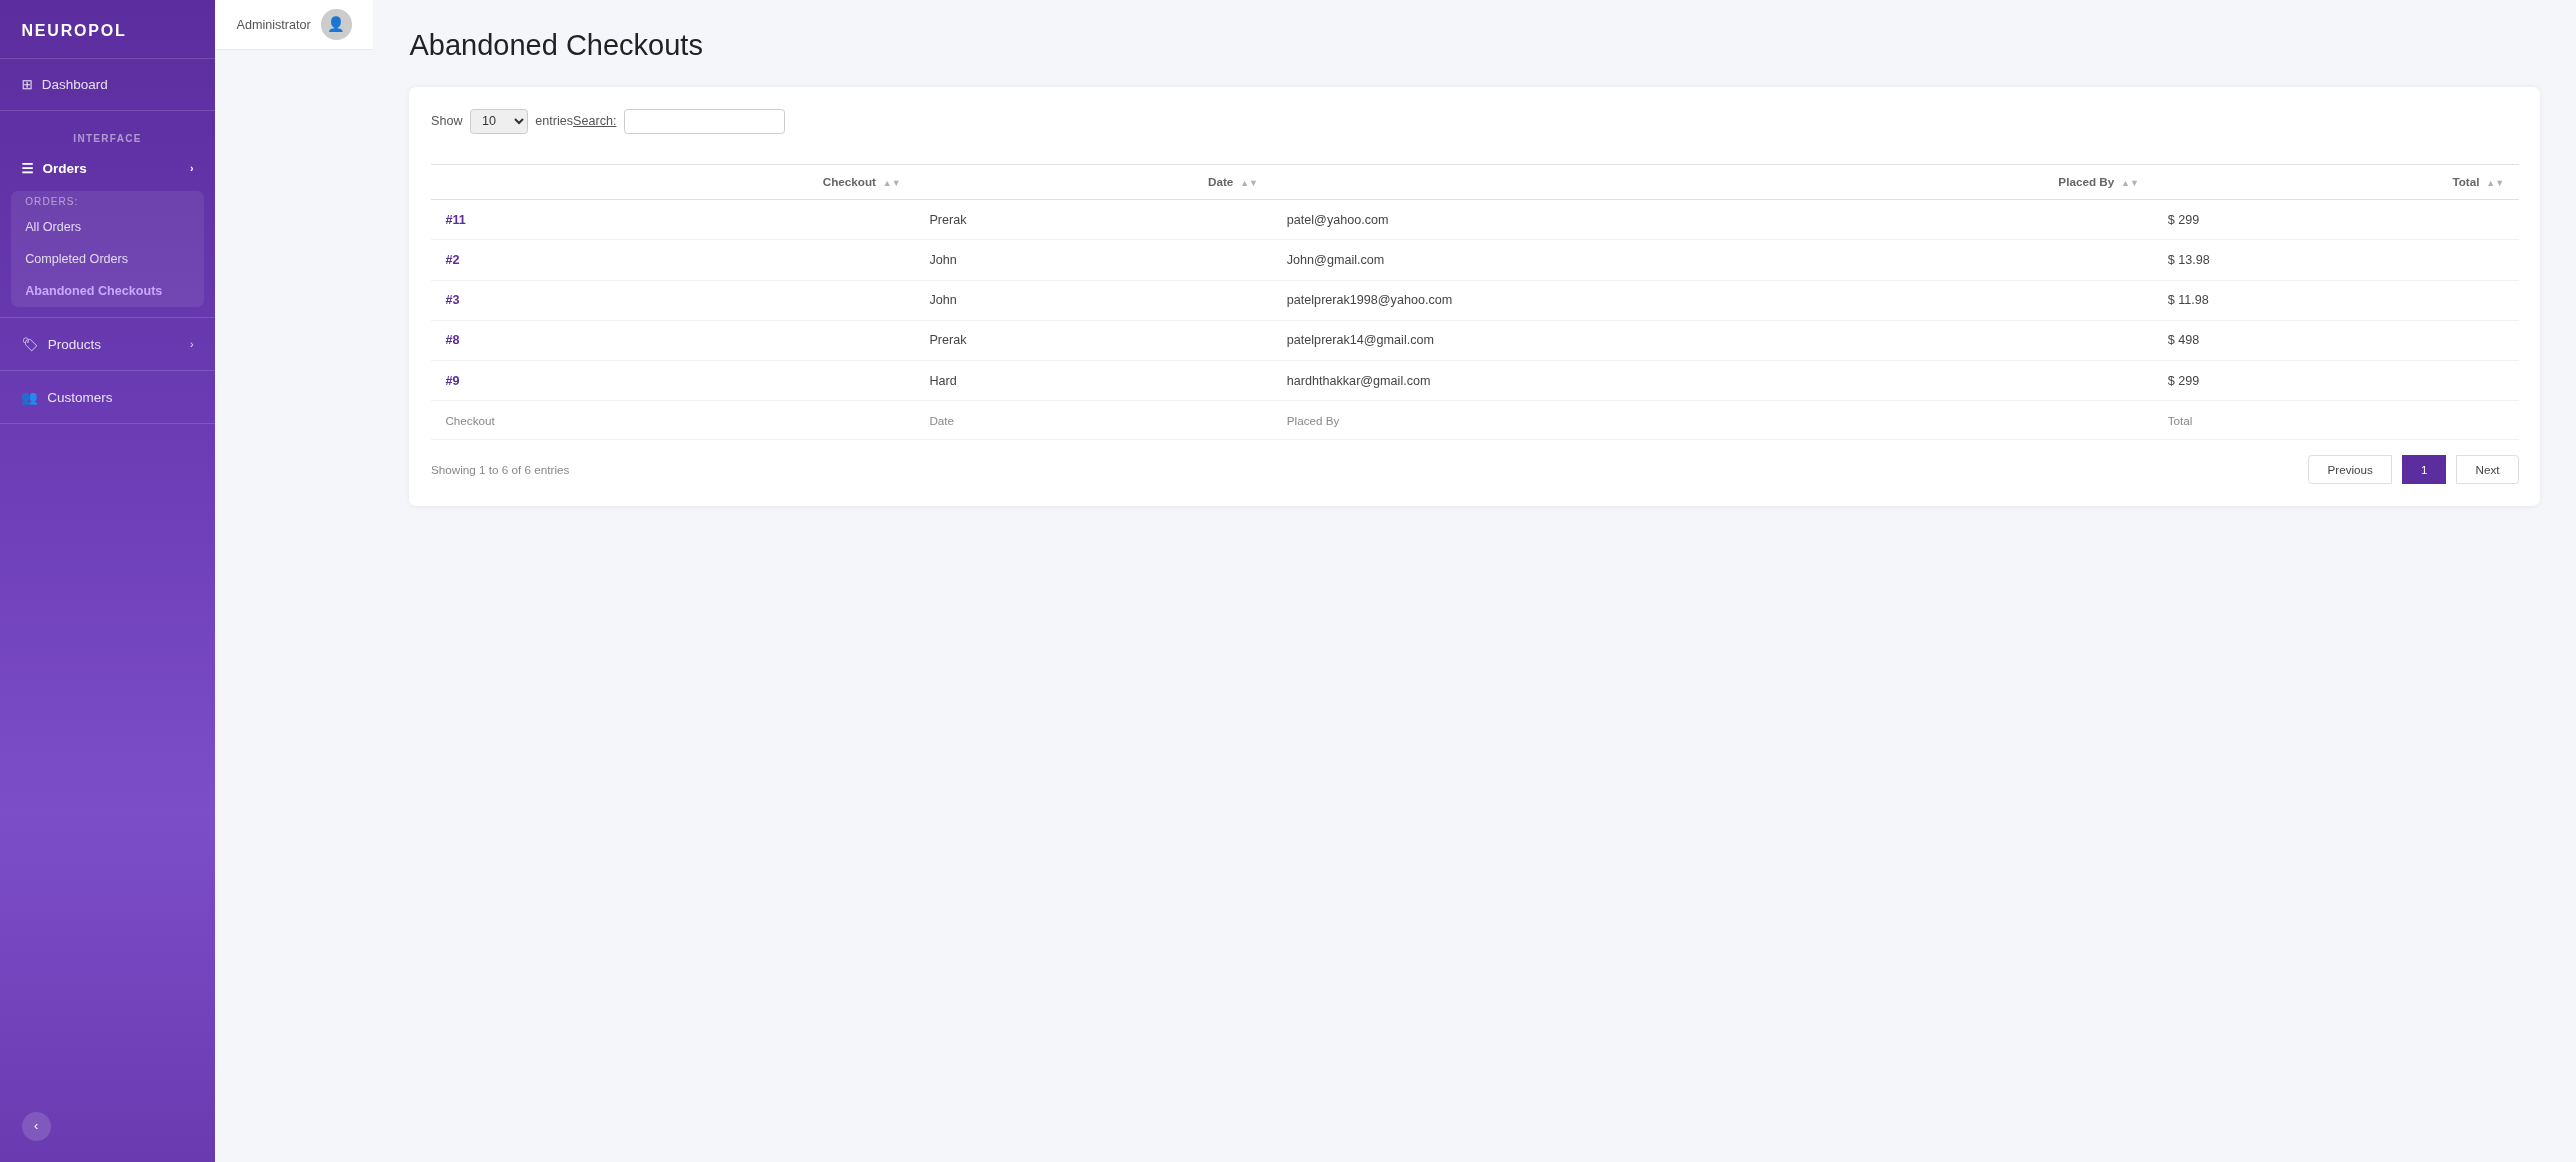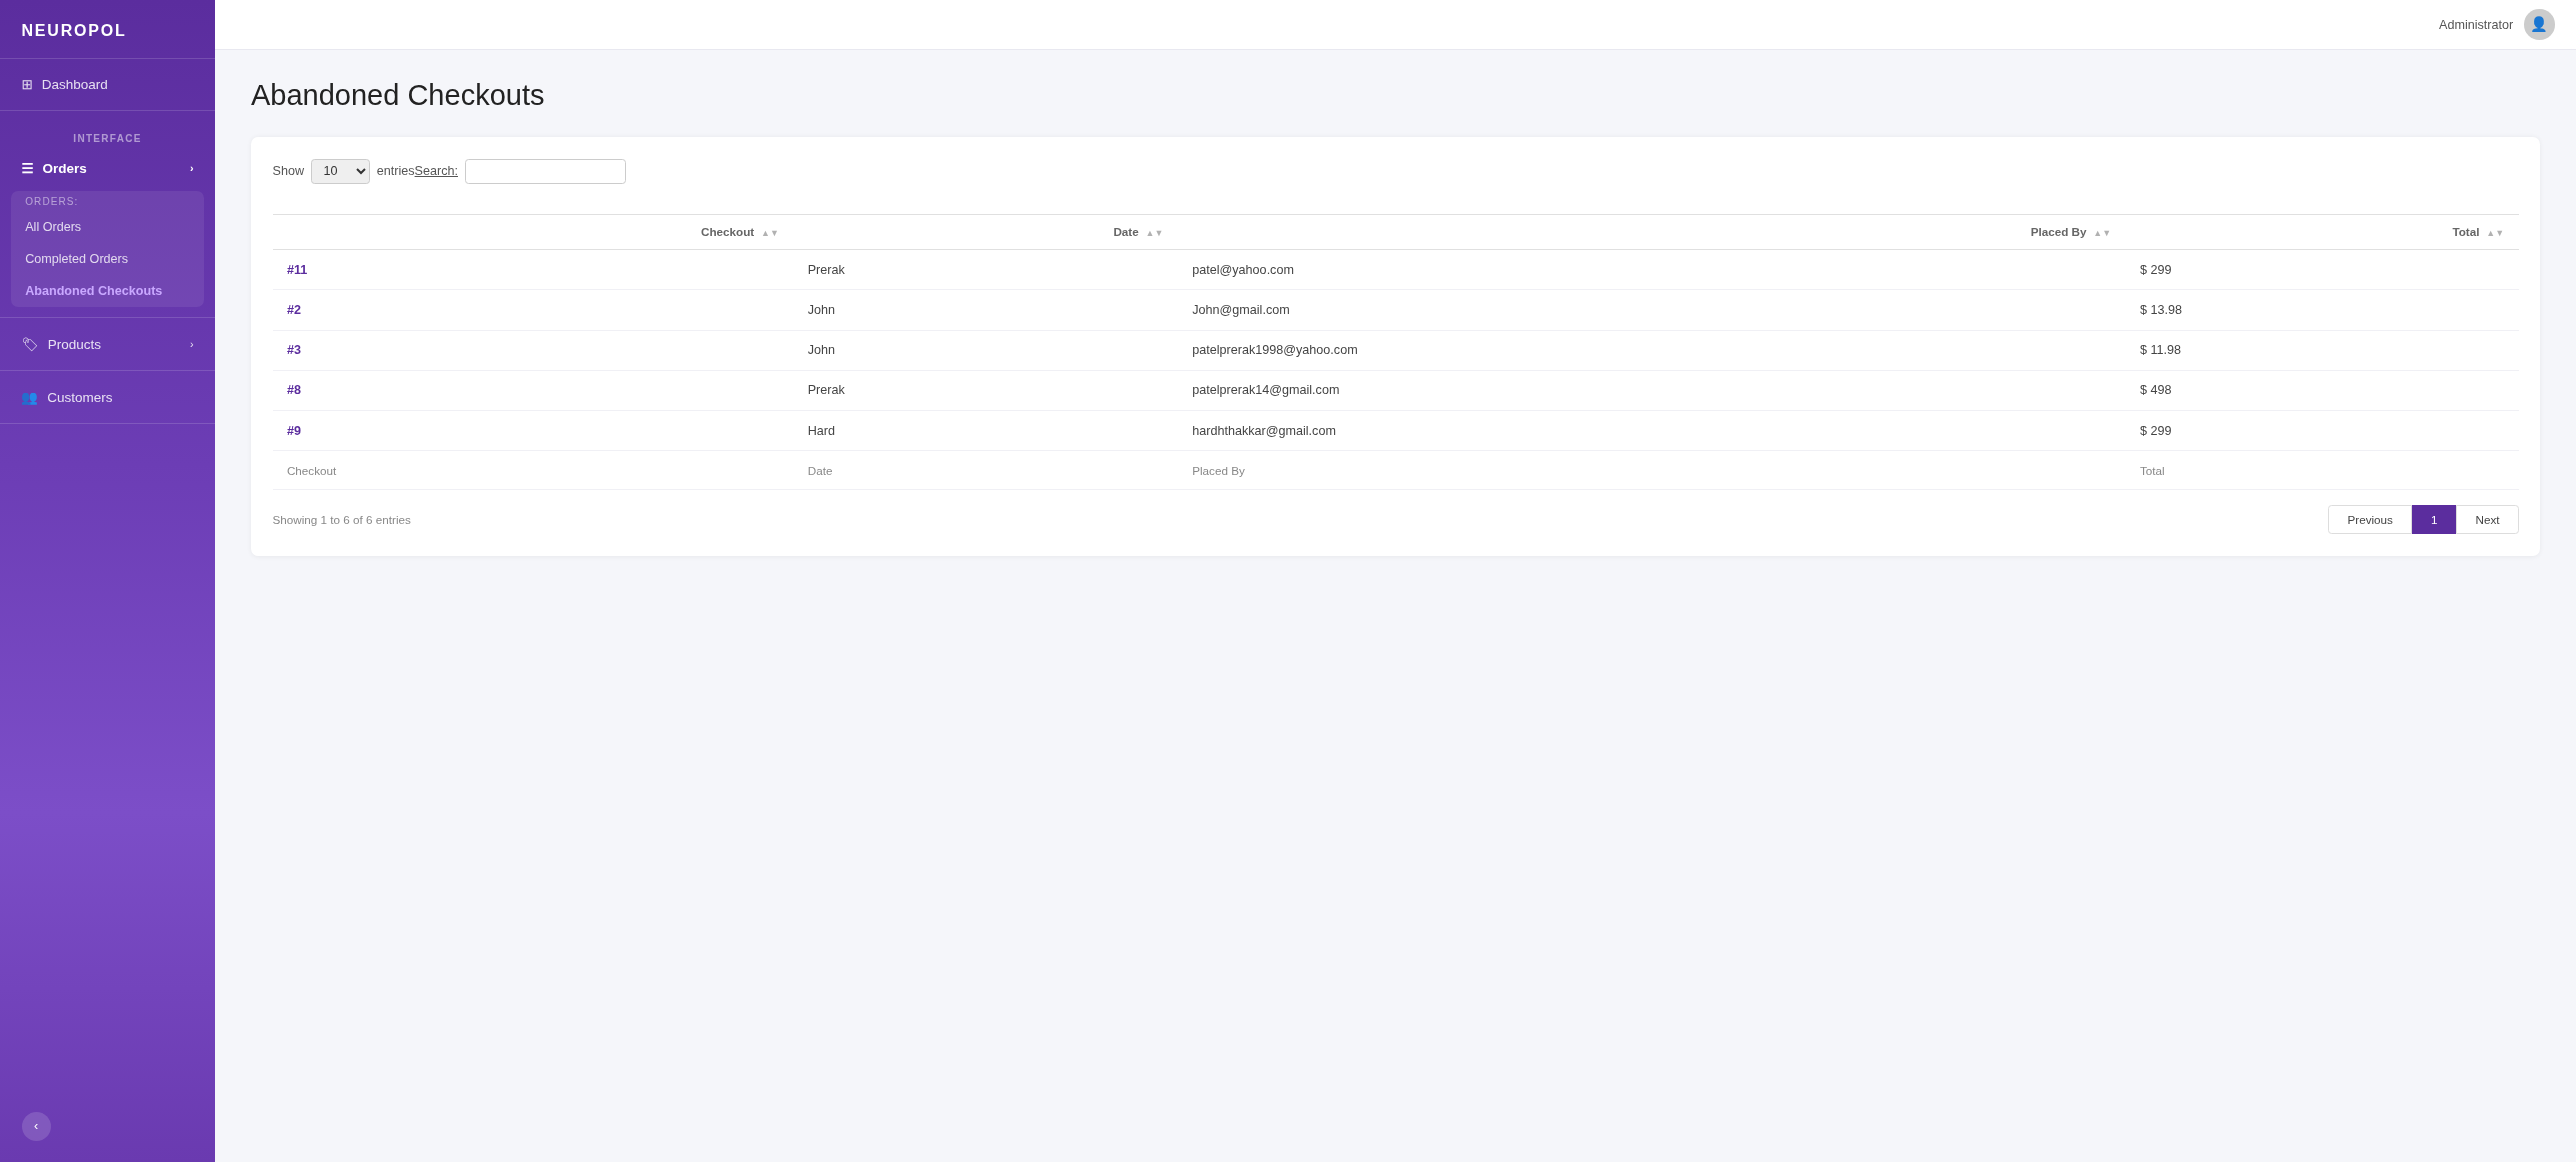--- a/index.html
+++ b/index.html
@@ -80,21 +80,20 @@
       cursor: pointer;
       margin: auto auto 21.5px 21.5px;
       color: #fff;
       font-size: 12.6px;
     }
 
     
     .main {
       flex: 1;
       display: flex;
-      flex-direction: column;
       overflow: hidden;
     }
     .topbar {
       height: 50px;
       background: #fff;
       border-bottom: 0.9px solid #e8e8f0;
       display: flex;
       align-items: center;
       justify-content: flex-end;
       padding: 0 21.5px;
@@ -215,21 +214,21 @@
       align-items: center;
       justify-content: space-between;
       margin-top: 14.4px;
     }
     .showing-text {
       font-size: 11.7px;
       color: #888;
     }
     .pagination {
       display: flex;
-      gap: 0;
+      gap: 10px;
     }
     .pagination button {
       padding: 7.2px 18px;
       border: 0.9px solid #ddd;
       background: #fff;
       font-size: 11.7px;
       cursor: pointer;
       color: #444;
     }
     .pagination button:first-child { border-radius: 3.6px 0 0 3.6px; }

